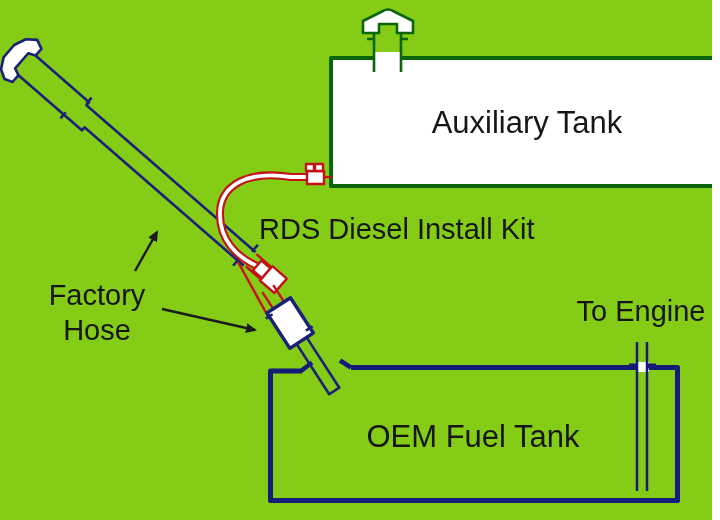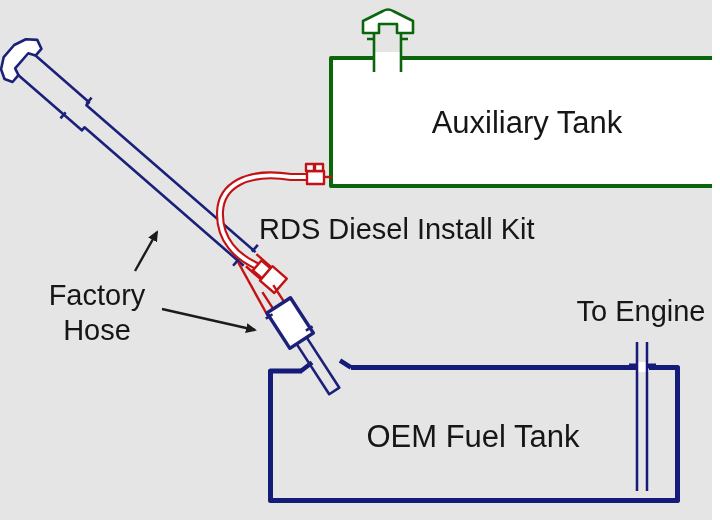--- a/index.html
+++ b/index.html
@@ -1,16 +1,16 @@
 <!DOCTYPE html>
 <html><head>
 <meta charset="utf-8">
 <style>
   html,body{margin:0;padding:0;background:#ffffff;}
-  #stage{position:relative;width:712px;height:520px;background:#e5e5e5;overflow:hidden;}
+  #stage{position:relative;width:712px;height:520px;background:#84cc16;overflow:hidden;}
   svg{display:block;}
   .lbl{font-family:"Liberation Sans",sans-serif;font-weight:400;}
 </style>
 </head>
 <body>
 
 <div id="stage">
 <svg width="720" height="520" viewBox="0 0 720 520">
   <defs>
     <marker id="ah" markerWidth="12" markerHeight="10" refX="9" refY="5" orient="auto" markerUnits="userSpaceOnUse">

